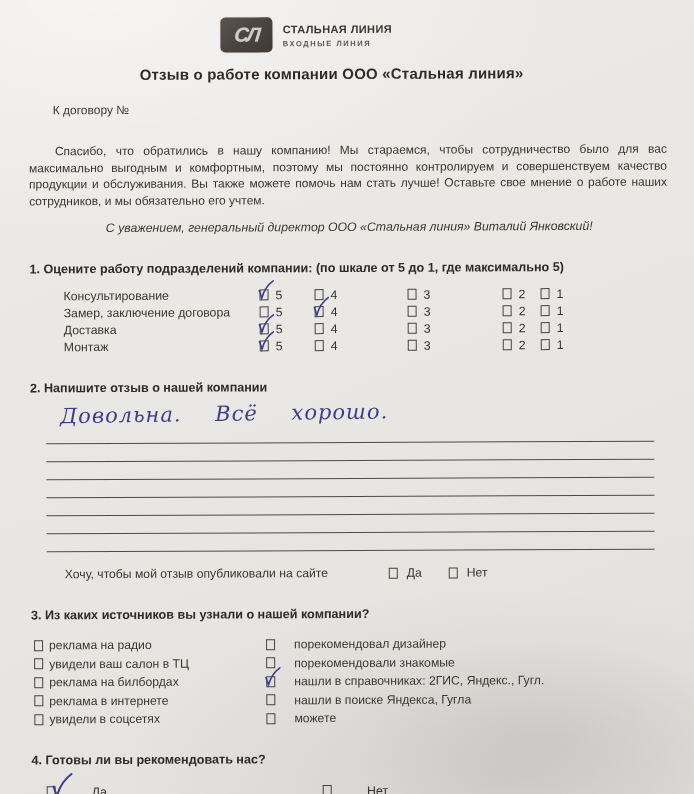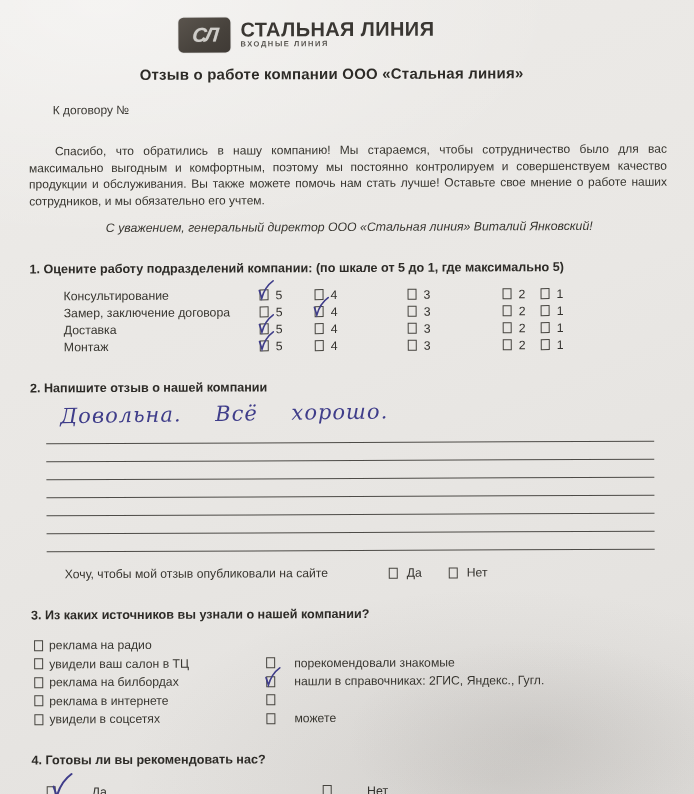--- a/index.html
+++ b/index.html
@@ -25,21 +25,21 @@
     width:52px;height:35px;border-radius:5px;
     background:linear-gradient(145deg,#5a544d,#47423c 60%,#3f3a35);
     display:flex;align-items:center;justify-content:center;
     box-shadow:0 0 1px rgba(0,0,0,.4);
   }
   .logo-mono{
     font-weight:bold;font-style:italic;font-size:20px;letter-spacing:-2px;
     color:#cfcdc9;text-shadow:0 0 1px #8e8b86;transform:skewX(-6deg);
   }
   .wordmark{margin-left:10px;display:flex;flex-direction:column;justify-content:center;}
-  .wm-name{font-weight:bold;font-size:20px;letter-spacing:.4px;color:#3a3733;line-height:17px;}
+  .wm-name{font-weight:bold;font-size:11px;letter-spacing:.4px;color:#3a3733;line-height:17px;}
   .wm-tag{font-size:7.5px;font-weight:bold;letter-spacing:1.6px;color:#5a5752;margin-top:1px;}
 
   .form-title{
     text-align:center;font-weight:bold;font-size:15px;color:#2d2b27;
     margin-top:13px;margin-left:-28px;letter-spacing:.2px;
   }
 
   .contract{margin:20px 0 0 54px;font-size:12px;color:#3a3833;}
 
   .intro{
@@ -272,20 +272,24 @@
     </div>
 
     <div class="sec-head h3">3.  Из каких источников вы узнали о нашей компании?</div>
 
     <div class="src-grid">
       <div class="src-row">
         <span class="src-item src-left">
             <span class="cb"></span>
             <span class="src-label">реклама на радио</span>
           </span>
+        <span class="src-item src-right">
+            <span class="cb"></span>
+            <span class="src-label">порекомендовал дизайнер</span>
+          </span>
       </div>
       <div class="src-row">
         <span class="src-item src-left">
             <span class="cb"></span>
             <span class="src-label">увидели ваш салон в ТЦ</span>
           </span>
         <span class="src-item src-right">
             <span class="cb"></span>
             <span class="src-label">порекомендовали знакомые</span>
           </span>
@@ -304,20 +308,21 @@
             <span class="src-label">нашли в справочниках: 2ГИС, Яндекс., Гугл.</span>
           </span>
       </div>
       <div class="src-row">
         <span class="src-item src-left">
             <span class="cb"></span>
             <span class="src-label">реклама в интернете</span>
           </span>
         <span class="src-item src-right">
             <span class="cb"></span>
+            <span class="src-label">нашли в поиске Яндекса, Гугла</span>
           </span>
       </div>
       <div class="src-row">
         <span class="src-item src-left">
             <span class="cb"></span>
             <span class="src-label">увидели в соцсетях</span>
           </span>
         <span class="src-item src-right">
             <span class="cb"></span>
             <span class="src-label">можете</span>

